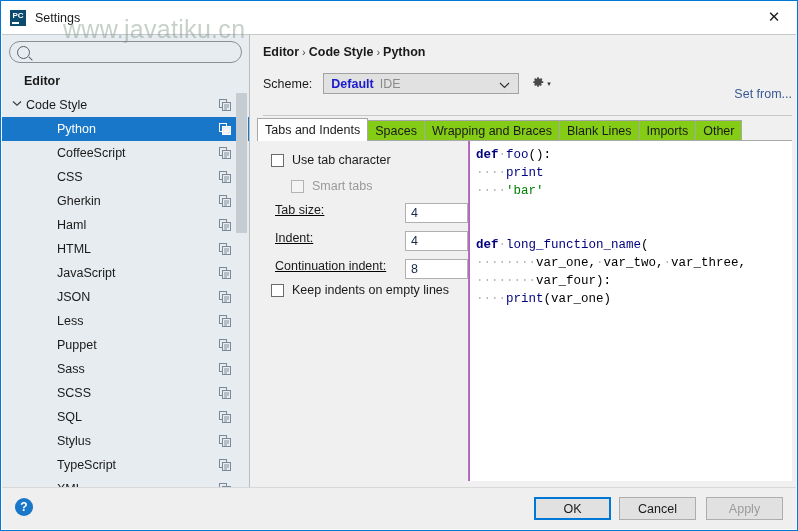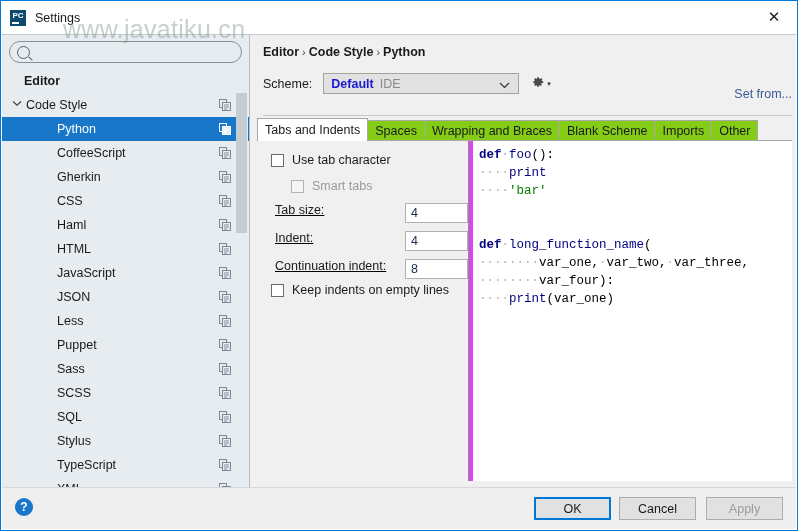--- a/index.html
+++ b/index.html
@@ -363,21 +363,21 @@
     color: #1a2a4a;
     padding-left: 5px;
     outline: none;
   }
 
   .preview-pane {
     flex: 1;
     background: #ffffff;
     position: relative;
     overflow: hidden;
-    border-left: 4px solid #d946ef;
+    border-left: 1px solid #d946ef;
   }
   .code {
     position: absolute;
     left: 6px; top: 5px;
     font-family: "Liberation Mono", monospace;
     font-size: 12.5px;
     line-height: 18px;
     white-space: pre;
     color: #000000;
   }
@@ -479,31 +479,31 @@
           <span>CoffeeScript</span>
           <span class="copy-ico">
             <svg width="12" height="12" viewBox="0 0 12 12">
               <rect x="0.5" y="0.5" width="7" height="8" fill="none" stroke="#7b8a96"></rect>
               <rect x="3.5" y="3.5" width="8" height="8" fill="#e7ecf0" stroke="#7b8a96"></rect>
               <path d="M5 6h5M5 8h5M5 10h3" stroke="#7b8a96" stroke-width="0.9"></path>
             </svg>
           </span>
         </div>
         <div class="tree-row lvl2">
+          <span>CSS</span>
+          <span class="copy-ico">
+            <svg width="12" height="12" viewBox="0 0 12 12">
+              <rect x="0.5" y="0.5" width="7" height="8" fill="none" stroke="#7b8a96"></rect>
+              <rect x="3.5" y="3.5" width="8" height="8" fill="#e7ecf0" stroke="#7b8a96"></rect>
+              <path d="M5 6h5M5 8h5M5 10h3" stroke="#7b8a96" stroke-width="0.9"></path>
+            </svg>
+          </span>
+        </div>
+        <div class="tree-row lvl2">
           <span>Gherkin</span>
-          <span class="copy-ico">
-            <svg width="12" height="12" viewBox="0 0 12 12">
-              <rect x="0.5" y="0.5" width="7" height="8" fill="none" stroke="#7b8a96"></rect>
-              <rect x="3.5" y="3.5" width="8" height="8" fill="#e7ecf0" stroke="#7b8a96"></rect>
-              <path d="M5 6h5M5 8h5M5 10h3" stroke="#7b8a96" stroke-width="0.9"></path>
-            </svg>
-          </span>
-        </div>
-        <div class="tree-row lvl2">
-          <span>CSS</span>
           <span class="copy-ico">
             <svg width="12" height="12" viewBox="0 0 12 12">
               <rect x="0.5" y="0.5" width="7" height="8" fill="none" stroke="#7b8a96"></rect>
               <rect x="3.5" y="3.5" width="8" height="8" fill="#e7ecf0" stroke="#7b8a96"></rect>
               <path d="M5 6h5M5 8h5M5 10h3" stroke="#7b8a96" stroke-width="0.9"></path>
             </svg>
           </span>
         </div>
         <div class="tree-row lvl2">
           <span>Haml</span>
@@ -666,21 +666,21 @@
         <div class="tab active">
           <span>Tabs and Indents</span>
         </div>
         <div class="tab">
           <span>Spaces</span>
         </div>
         <div class="tab">
           <span>Wrapping and Braces</span>
         </div>
         <div class="tab">
-          <span>Blank Scheme</span>
+          <span>Blank Lines</span>
         </div>
         <div class="tab">
           <span>Imports</span>
         </div>
         <div class="tab">
           <span>Other</span>
         </div>
       </div>
     <div class="tab-underline"></div>
 

